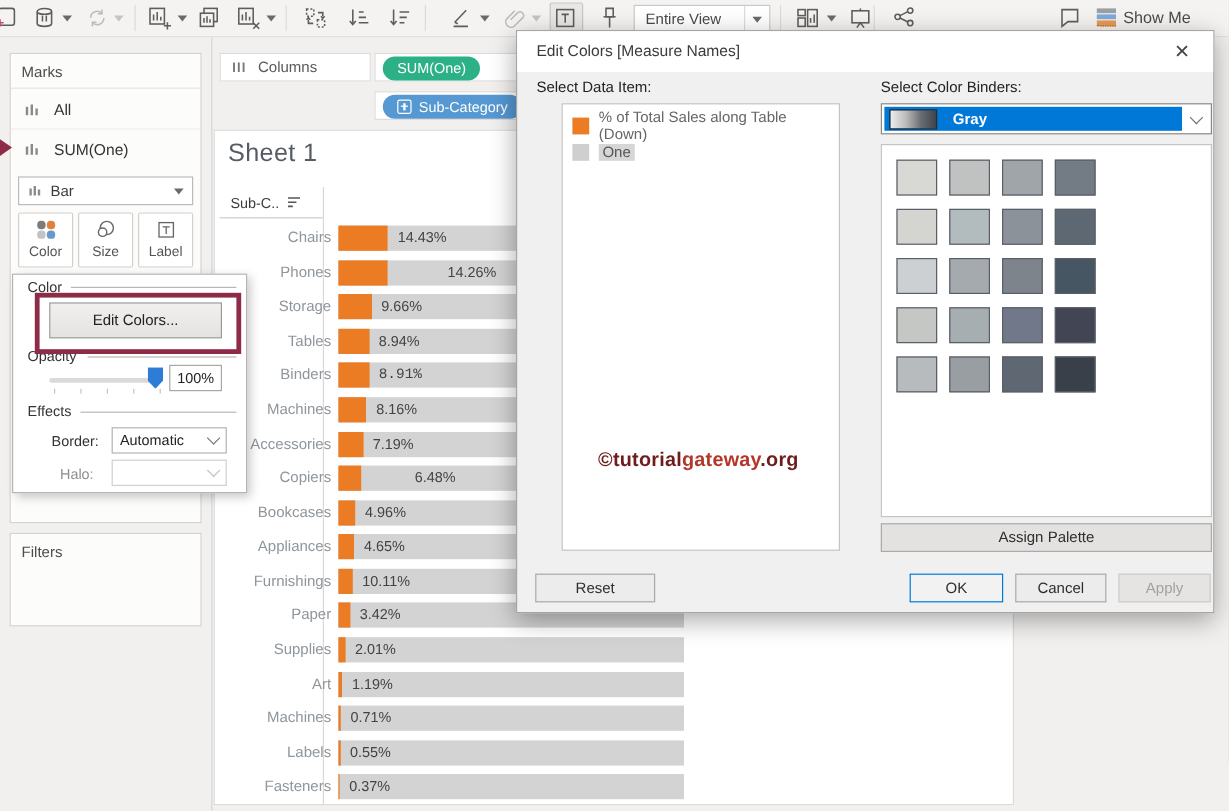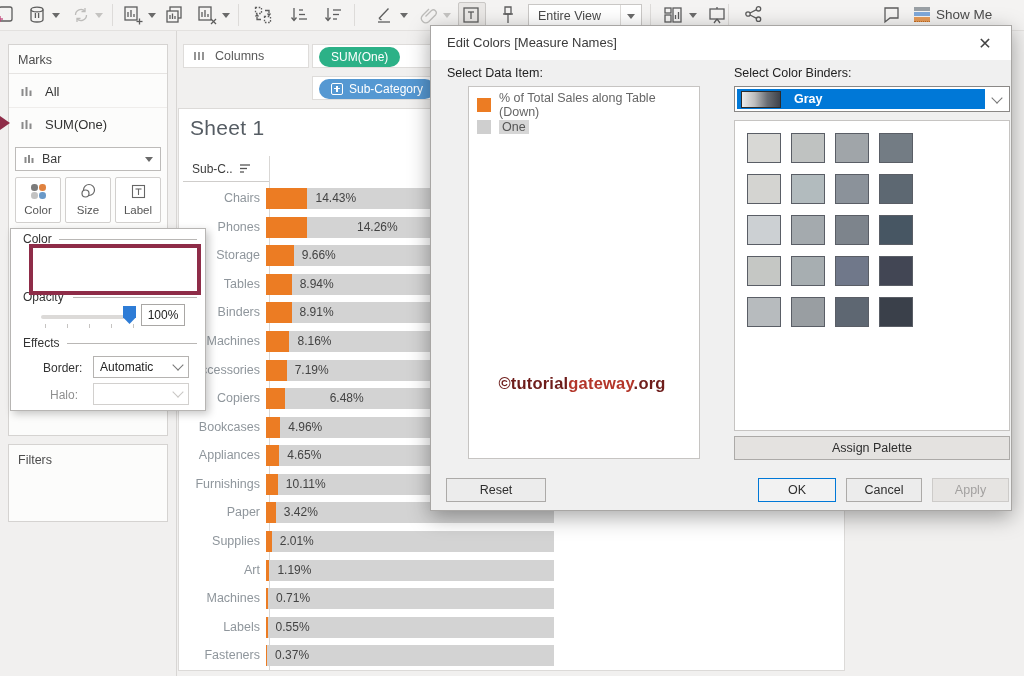--- a/index.html
+++ b/index.html
@@ -75,21 +75,21 @@
   .marker-arrow{position:absolute;left:0;top:116px;width:0;height:0;border-top:7px solid transparent;
                 border-bottom:7px solid transparent;border-left:10px solid var(--maroon);z-index:25;}
   .panel-edge{position:absolute;left:176px;top:30px;width:1px;height:646px;background:#d8d6d4;}
   
   .sheet-bg{position:absolute;left:178px;top:108px;width:667px;height:563px;background:#fff;border:1px solid #dcdad8;box-sizing:border-box;}
   .sheet-title{position:absolute;left:190px;top:116px;font-size:21px;color:#555c63;font-weight:400;letter-spacing:.3px;}
   .col-header{position:absolute;left:183px;top:156px;width:86px;height:25px;border-bottom:1px solid #cfcdcb;
               font-size:12px;color:#3c3c3c;display:flex;align-items:center;}
   .col-header span{margin-left:9px;margin-right:6px;}
   .axis-line{position:absolute;left:269px;top:156px;width:1px;height:514px;background:#d9d7d5;}
-  #chart-rows{position:absolute;left:266px;top:184px;width:575px;height:487px;}
+  #chart-rows{position:absolute;left:282px;top:184px;width:575px;height:487px;}
   .bar-row{position:absolute;left:0;width:575px;height:28.6px;}
   .row-label{position:absolute;right:calc(100% + 6px);top:0;line-height:28.6px;font-size:12.5px;color:#8f969c;white-space:nowrap;}
   .bar-bg{position:absolute;left:0;top:4px;height:21px;background:var(--graybar);}
   .bar-fill{position:absolute;left:0;top:4px;height:21px;background:var(--orange);}
   .bar-value{position:absolute;top:0;line-height:28.6px;font-size:12px;color:#434343;white-space:nowrap;}
   
   .dialog{position:absolute;left:430px;top:25px;width:582px;height:486px;background:#f0f0f0;border:1px solid #a8a6a4;
           box-shadow:0 6px 20px rgba(0,0,0,.35);box-sizing:border-box;z-index:50;}
   .dlg-titlebar{position:absolute;left:0;top:0;width:100%;height:34px;background:#fff;}
   .dlg-title{position:absolute;left:16px;top:9px;font-size:13px;color:#3b3b3b;}
@@ -375,20 +375,21 @@
           </svg>
       </div>
       <span>Label</span>
     </div>
   </div>
 
   <div class="color-popup">
     <span class="sect" style="top:3px">Color</span>
     <div class="sect-line" style="top:10px;left:48px"></div>
     <div class="annotation-rect"></div>
+    <div class="edit-colors-btn">Edit Colors...</div>
     <span class="sect" style="top:61px">Opacity</span>
     <div class="sect-line" style="top:68px;left:62px"></div>
     <div class="slider-track"></div>
     <span class="slider-tick" style="left:34px"></span>
     <span class="slider-tick" style="left:56px"></span>
     <span class="slider-tick" style="left:78px"></span>
     <span class="slider-tick" style="left:100px"></span>
     <span class="slider-tick" style="left:122px"></span>
     <div class="slider-thumb"></div>
     <div class="opacity-box">100%</div>
@@ -444,21 +445,21 @@
       <div class="bar-row" style="top: 85.764px;">
         <span class="row-label">Tables</span>
         <div class="bar-bg" style="width: 287.5px;"></div>
         <div class="bar-fill" style="width: 25.7025px;"></div>
         <span class="bar-value" style="left: 33.7025px;">8.94%</span>
       </div>
       <div class="bar-row" style="top: 114.352px;">
         <span class="row-label">Binders</span>
         <div class="bar-bg" style="width: 287.5px;"></div>
         <div class="bar-fill" style="width: 25.6163px;"></div>
-        <span class="bar-value" style="left: 33.6163px;">8.91%</span>
+        <span class="bar-value" style="left: 33.6163px; font-family: Liberation Mono, monospace;">8.91%</span>
       </div>
       <div class="bar-row" style="top: 142.94px;">
         <span class="row-label">Machines</span>
         <div class="bar-bg" style="width: 287.5px;"></div>
         <div class="bar-fill" style="width: 23.46px;"></div>
         <span class="bar-value" style="left: 31.46px;">8.16%</span>
       </div>
       <div class="bar-row" style="top: 171.528px;">
         <span class="row-label">Accessories</span>
         <div class="bar-bg" style="width: 287.5px;"></div>

